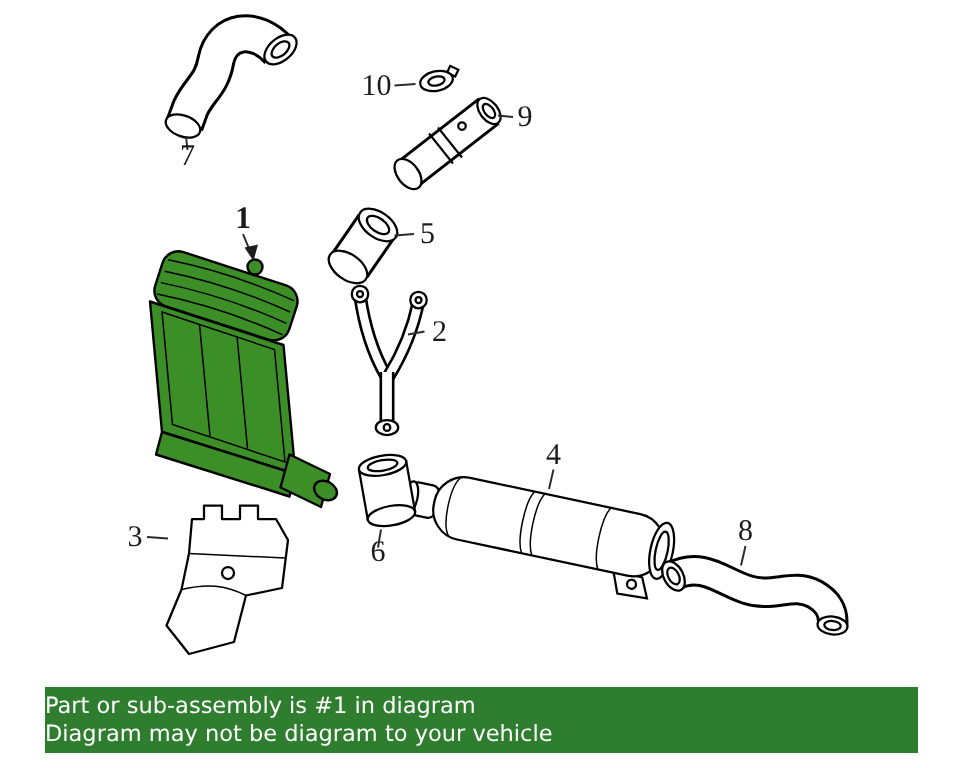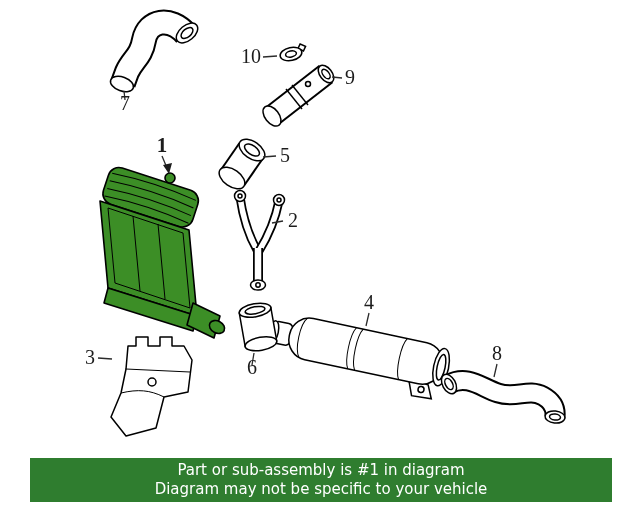--- a/index.html
+++ b/index.html
@@ -26,21 +26,21 @@
   }
   .plabel-bold { font-weight: bold; font-size: 21px; }
 
   .banner {
     position: absolute;
     left: 30px;
     top: 458px;
     width: 582px;
     height: 44px;
     color: #ffffff;
-    text-align: center;
+    text-align: left;
     font-family: "DejaVu Sans", sans-serif;
     font-size: 15px;
     padding-top: 3px;
     box-sizing: border-box;
   }
   .banner div { line-height: 19px; }
 </style>
 </head>
 <body>
 
@@ -172,16 +172,16 @@
     <text x="285" y="162" text-anchor="middle" class="plabel">5</text>
     <text x="252" y="374" text-anchor="middle" class="plabel">6</text>
     <text x="125" y="110" text-anchor="middle" class="plabel">7</text>
     <text x="497" y="360" text-anchor="middle" class="plabel">8</text>
     <text x="350" y="84" text-anchor="middle" class="plabel">9</text>
     <text x="251" y="63" text-anchor="middle" class="plabel">10</text>
   </svg>
 
   <div class="banner" style="background-color: rgb(47, 125, 47);">
     <div>Part or sub-assembly is #1 in diagram</div>
-    <div>Diagram may not be specific to your vehicle</div>
+    <div>Diagram may not be diagram to your vehicle</div>
   </div>
 
 </div>
 
 </body></html>

